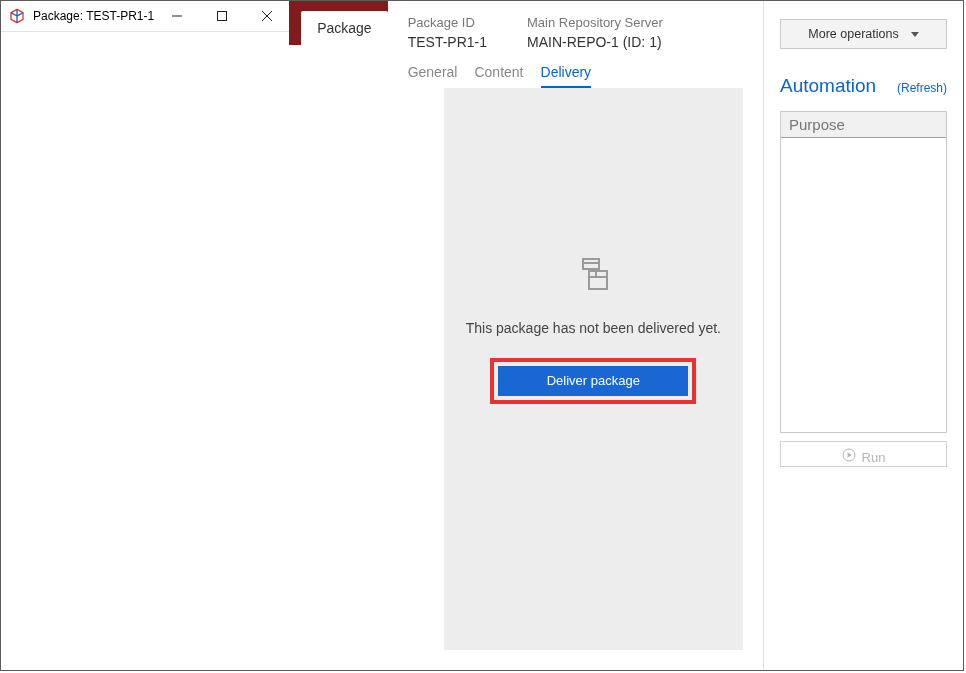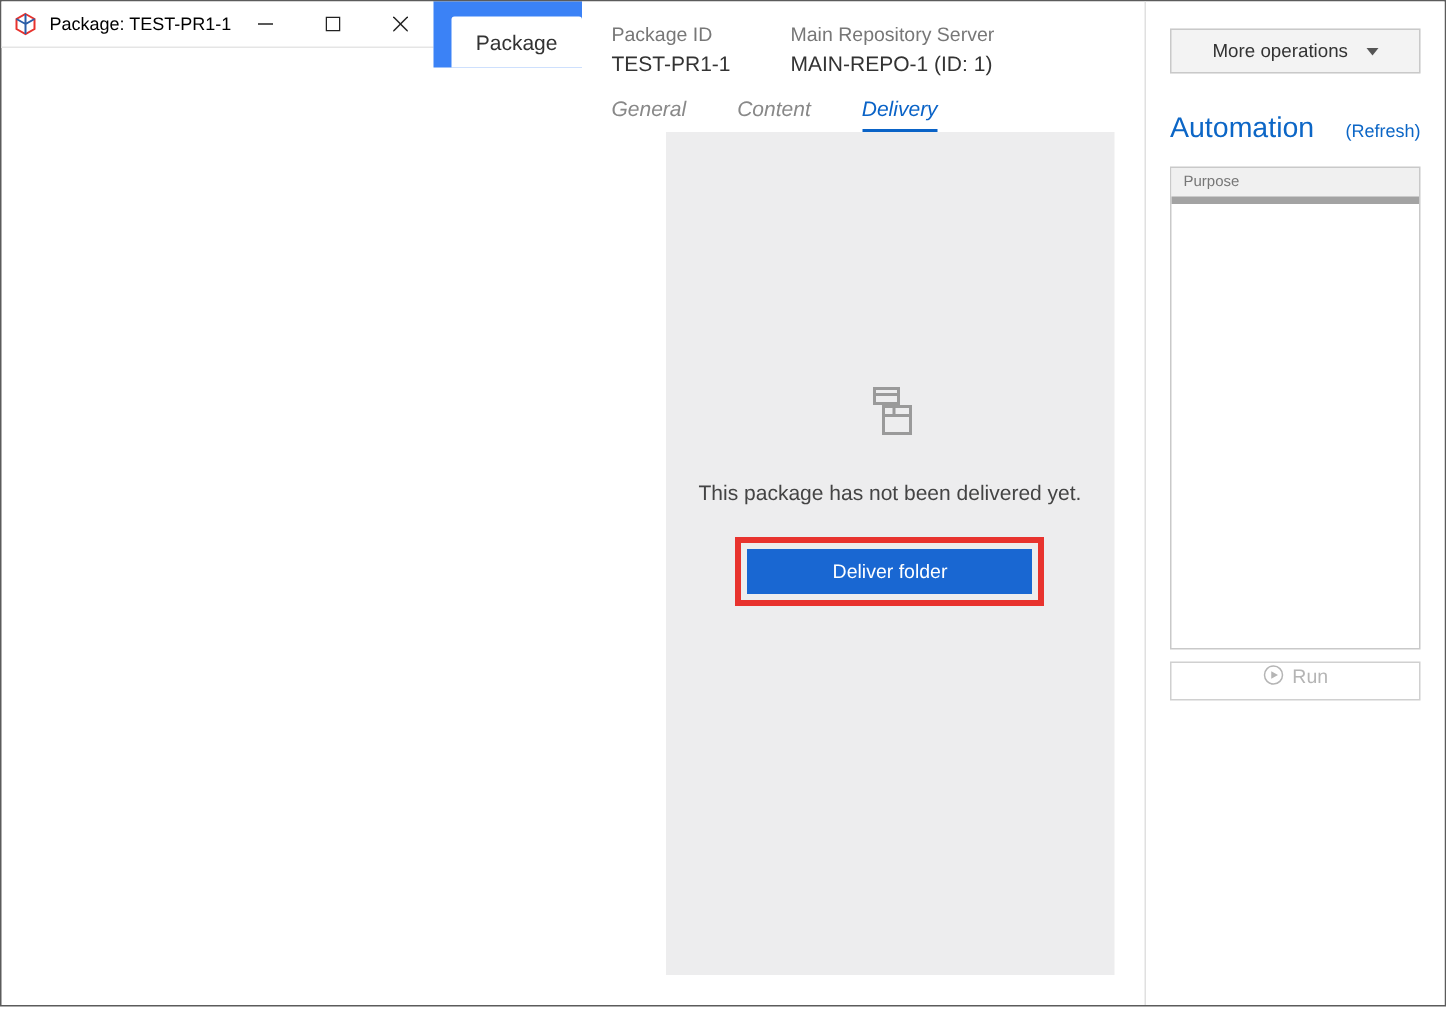--- a/index.html
+++ b/index.html
@@ -59,21 +59,21 @@
     justify-content: center;
     color: #222;
   }
   .titlebar-buttons svg {
     stroke: #222;
     fill: none;
   }
 
   
   .navstrip {
-    background: #3b82f6;
+    background: #7f1d1d;
     height: 44px;
     display: flex;
     align-items: flex-end;
     padding-left: 12px;
   }
   .navstrip .tab {
     background: #fff;
     color: #333;
     padding: 9px 16px 9px 16px;
     font-size: 14px;
@@ -121,23 +121,22 @@
     font-size: 13px;
   }
   .prop-value {
     color: #333;
     font-size: 14px;
   }
 
   
   .subtabs {
     display: flex;
-    gap: 34px;
+    gap: 17px;
     font-size: 14px;
-    font-style: italic;
   }
   .subtab {
     color: #888;
     padding-bottom: 6px;
   }
   .subtab.active {
     color: #0a63c7;
     border-bottom: 2px solid #0a63c7;
   }
 
@@ -217,36 +216,36 @@
   }
   .purpose-box {
     border: 1px solid #c9c9c9;
     flex: 0 0 auto;
     height: 320px;
     display: flex;
     flex-direction: column;
   }
   .purpose-header {
     background: #f0f0f0;
-    border-bottom: 5px solid #a3a3a3;
+    border-bottom: 1px solid #a3a3a3;
     color: #777;
-    font-size: 10px;
+    font-size: 15px;
     padding: 4px 8px;
   }
   .run-btn-wrap {
     margin-top: 8px;
   }
   .run-btn {
     width: 100%;
     height: 26px;
     border: 1px solid #d0d0d0;
     background: #fff;
     color: #b5b5b5;
     display: flex;
-    align-items: flex-start;
+    align-items: flex-end;
     justify-content: center;
     gap: 6px;
     font-size: 13px;
   }
   .caret-down {
     display:inline-block;
     margin-left:6px;
     width:0;height:0;
     border-left:4px solid transparent;
     border-right:4px solid transparent;
@@ -320,21 +319,21 @@
             <svg width="40" height="40" viewBox="0 0 40 40" fill="none" stroke="#9a9a9a" stroke-width="2">
               <rect x="10" y="4" width="16" height="10"></rect>
               <line x1="10" y1="8" x2="26" y2="8"></line>
               <rect x="16" y="16" width="18" height="18"></rect>
               <line x1="16" y1="22" x2="34" y2="22"></line>
               <line x1="23" y1="16" x2="23" y2="22"></line>
             </svg>
           </span>
           <div class="empty-text">This package has not been delivered yet.</div>
           <div class="deliver-highlight">
-            <button class="deliver-btn">Deliver folder</button>
+            <button class="deliver-btn">Deliver package</button>
           </div>
         </div>
       </div>
 
     </div>
 
     <div class="side">
 
 
 

